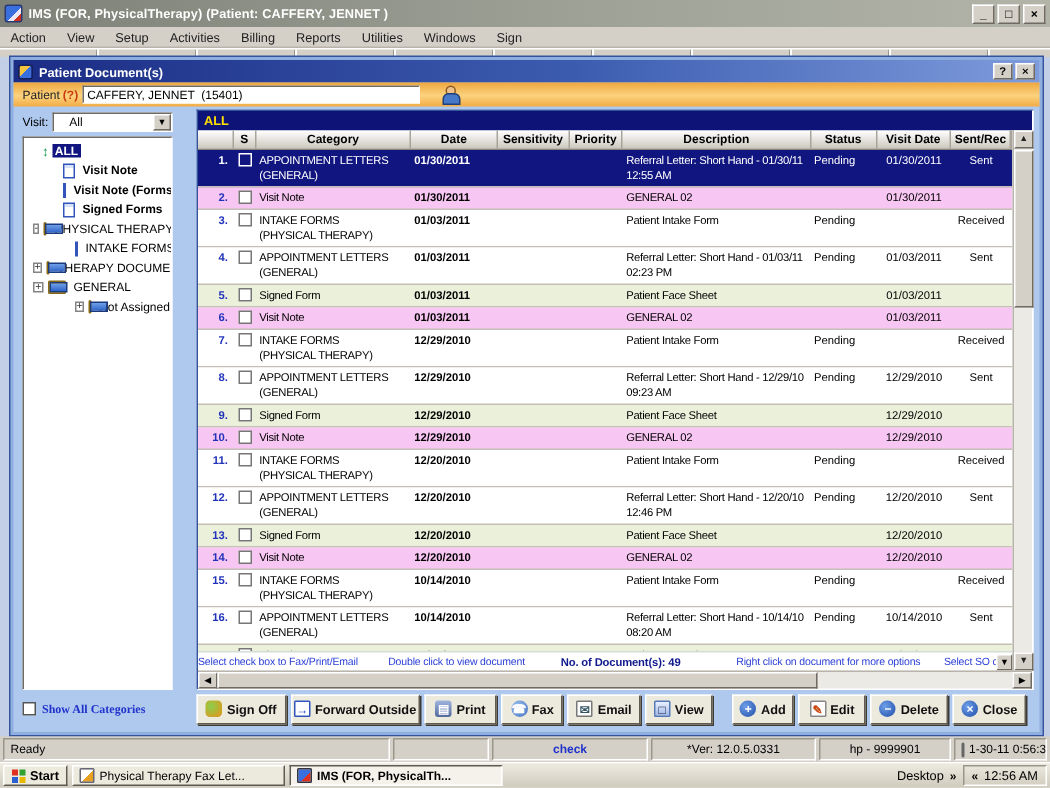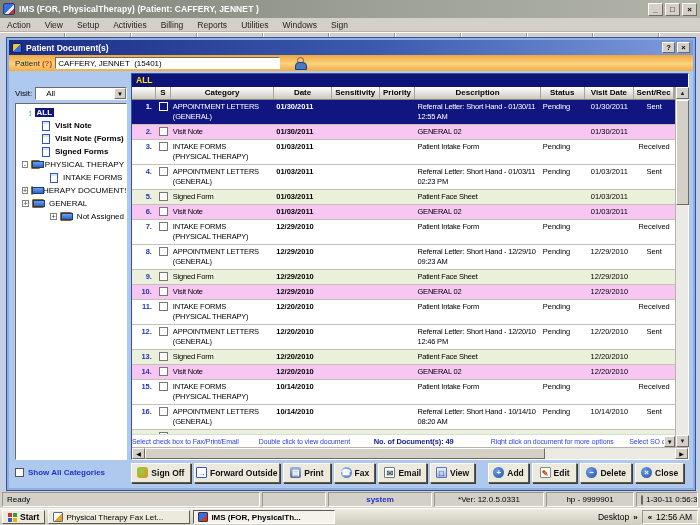--- a/index.html
+++ b/index.html
@@ -43,21 +43,21 @@
     border:1px solid; border-color:#6F6B63 #FFFFFF #FFFFFF #6F6B63; }
   .person-ico { width:12px; height:13px; position:relative; margin-left:14px; }
   .person-ico::before { content:""; position:absolute; left:3px; top:0; width:5px; height:5px;
     border-radius:50%; background:#EFC08A; border:1px solid #8A5A20; }
   .person-ico::after { content:""; position:absolute; left:1px; bottom:0; width:10px; height:6px;
     border-radius:4px 4px 0 0; background:#4878C8; border:1px solid #204078; }
 
   .content { position:absolute; left:2px; right:2px; top:31px; bottom:2px; }
 
   
-  .left-col { position:absolute; left:4px; top:14px; width:112px; bottom:26px; }
+  .left-col { position:absolute; left:4px; top:2px; width:100px; bottom:26px; }
   .visit-row { height:16px; display:flex; align-items:center; }
   .visit-row .lbl { font-size:8px; margin-right:3px; }
   .combo { flex:1; height:13px; background:#fff; display:flex; align-items:center;
     border:1px solid; border-color:#6F6B63 #FFFFFF #FFFFFF #6F6B63; }
   .combo .val { flex:1; font-size:8px; padding-left:10px; }
   .combo .dd { width:12px; height:11px; background:#D4D0C8; font-size:6px; line-height:11px; text-align:center; }
   .tree { position:absolute; left:0; right:0; top:18px; bottom:0; background:#fff;
     border:1px solid; border-color:#6F6B63 #FFFFFF #FFFFFF #6F6B63; overflow:hidden; padding-top:2px; }
   .tree-item { display:flex; align-items:center; height:13px; font-size:8px; white-space:nowrap; }
   .tree-item .tlabel { padding:0 2px; }
@@ -112,21 +112,21 @@
   .vthumb { position:absolute; left:0; top:13px; width:13px; height:105px; background:#D4D0C8; }
   .hscroll { height:12px; background:#ECEAE4; border-top:1px solid #B8B4AC; position:relative; }
   .harrow { position:absolute; top:0; width:13px; height:11px; background:#D4D0C8; text-align:center;
     font-size:6px; line-height:10px; }
   .hthumb { position:absolute; left:13px; top:0; width:72%; height:11px; background:#D4D0C8; }
 
   
   .button-row { position:absolute; left:4px; right:4px; bottom:3px; height:21px; display:flex; align-items:center; }
   .show-all { width:116px; display:flex; align-items:center; gap:4px; }
   .show-all .box { width:9px; height:9px; background:#fff; border:1px solid #555; }
-  .show-all .sa-lbl { color:#2233CC; font-weight:bold; font-size:8px; }
+  .show-all .sa-lbl { color:#2233CC; font-weight:bold; font-size:8px;font-family:Liberation Serif, serif; }
   .btn { height:20px; background:#ECE9DD; display:flex; align-items:center; justify-content:center;
     gap:3px; font-size:8.5px; font-weight:bold; color:#111; margin-right:3px; white-space:nowrap;
     border:1px solid; border-color:#FFFFFF #5F5B53 #5F5B53 #FFFFFF; box-shadow:1px 1px 0 #3F3B33; overflow:hidden; }
   .bico { width:11px; height:11px; border-radius:6px; color:#fff; font-size:8px; line-height:11px;
     text-align:center; font-weight:bold; flex:0 0 auto; }
   .i-signoff { background:radial-gradient(circle at 35% 35%,#8CD04A,#E89018); border-radius:3px; }
   .i-forward { background:#fff; border:1px solid #3355BB; color:#2244CC; border-radius:1px; }
   .i-print { background:linear-gradient(#9FB6E0,#51699C); border-radius:2px; }
   .i-fax { background:radial-gradient(circle at 35% 35%,#9FC4F0,#3E6CC0); }
   .i-email { background:#fff; border:1px solid #777; color:#356; border-radius:1px; }
@@ -682,21 +682,21 @@
           </span>
       </div>
     </div>
   </div>
 </div>
 
 <div class="statusbar">
   <span class="seg" style="width:258px">Ready</span>
   <span class="seg" style="width:64px"></span>
   <span class="seg" style="width:104px">
-      <span class="sys">system</span>
+      <span class="sys">check</span>
     </span>
   <span class="seg" style="width:110px;justify-content:center">*Ver: 12.0.5.0331</span>
   <span class="seg" style="width:88px;justify-content:center">hp - 9999901</span>
   <span class="seg" style="flex:1">
     <span class="tray-ico"></span>
     <span>1-30-11 0:56:32</span>
   </span>
 </div>
 
 <div class="taskbar">

